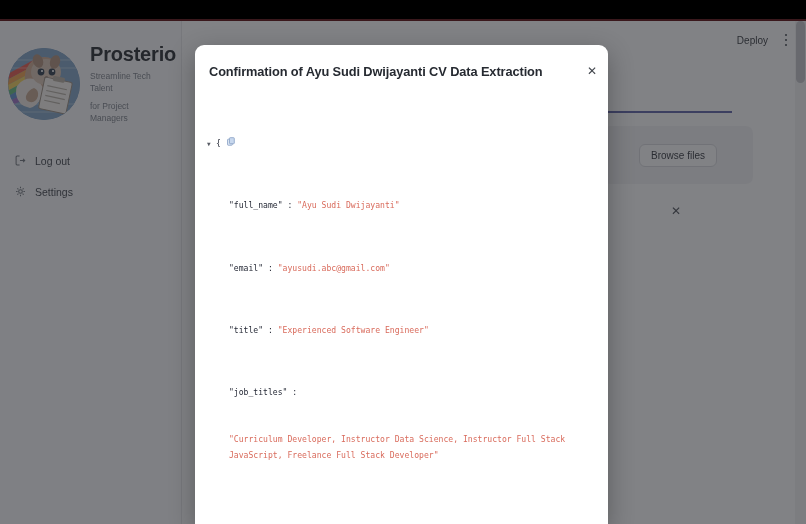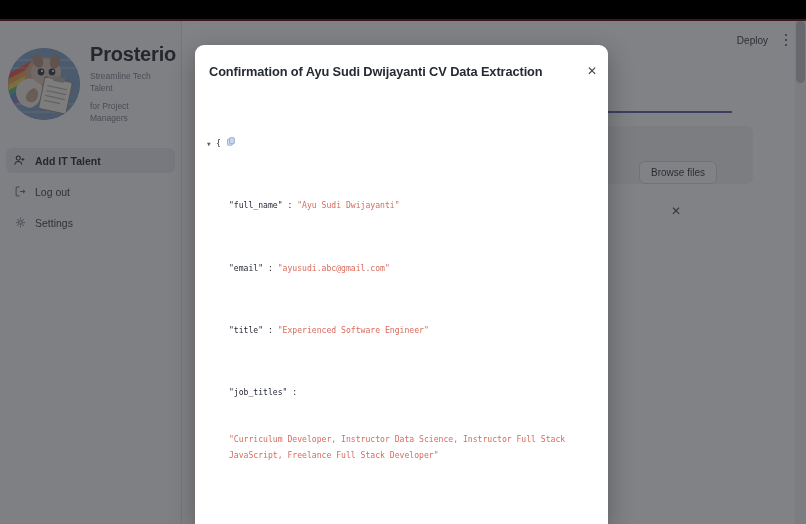--- a/index.html
+++ b/index.html
@@ -54,21 +54,21 @@
   .kebab { width:16px; height:18px; display:flex; flex-direction:column; align-items:center; justify-content:center; gap:2.5px; cursor:pointer; }
   .kebab i { width:2.5px; height:2.5px; border-radius:50%; background:#3c4047; display:block; }
 
   .content { padding:0 22px; }
   .tab-underline { width:125px; height:2px; background:#5b5fa8; margin-left:403px; margin-top:52px; }
 
   .upload-card {
     margin-top:13px; margin-left:399px;
     width:150px; height:58px;
     background:#f4f4f6; border-radius:7px;
-    display:flex; align-items:flex-end; justify-content:center;
+    display:flex; align-items:center; justify-content:center;
   }
   .browse-btn {
     font-size:10px; color:#2f3239; background:#ffffff;
     border:1px solid #d9dade; border-radius:6px;
     padding:5px 11px; cursor:pointer;
   }
   .file-close {
     margin-top:20px; margin-left:465px; width:14px; height:14px;
     color:#4a4e55; font-size:12px; line-height:14px; text-align:center; cursor:pointer;
   }
@@ -184,31 +184,20 @@
           </svg>
         </div>
         <div class="brand-text">
           <div class="brand-name">Prosterio</div>
           <div class="brand-tag">Streamline Tech Talent</div>
           <div class="brand-tag">for Project Managers</div>
         </div>
       </div>
 
       <div class="nav">
-        <div class="nav-item active">
-          <span class="nav-ico">
-            <svg width="12" height="11" viewBox="0 0 13 12" fill="none" stroke="currentColor" stroke-width="1.1">
-              <circle cx="4.6" cy="3.4" r="2.2"></circle>
-              <path d="M0.9 10.6c0-2 1.7-3.4 3.7-3.4s3.7 1.4 3.7 3.4"></path>
-              <line x1="9.6" y1="3.2" x2="9.6" y2="6.4"></line>
-                <line x1="8" y1="4.8" x2="11.2" y2="4.8"></line>
-            </svg>
-          </span>
-          <span>Add IT Talent</span>
-        </div>
         <div class="nav-item">
           <span class="nav-ico">
             <svg width="11" height="11" viewBox="0 0 12 12" fill="none" stroke="currentColor" stroke-width="1.1">
               <path d="M5 1.2H2.2a1 1 0 0 0-1 1v7.6a1 1 0 0 0 1 1H5"></path>
               <line x1="5.4" y1="6" x2="10.6" y2="6"></line>
                 <polyline points="8.8,4.2 10.6,6 8.8,7.8"></polyline>
             </svg>
           </span>
           <span>Log out</span>
         </div>

